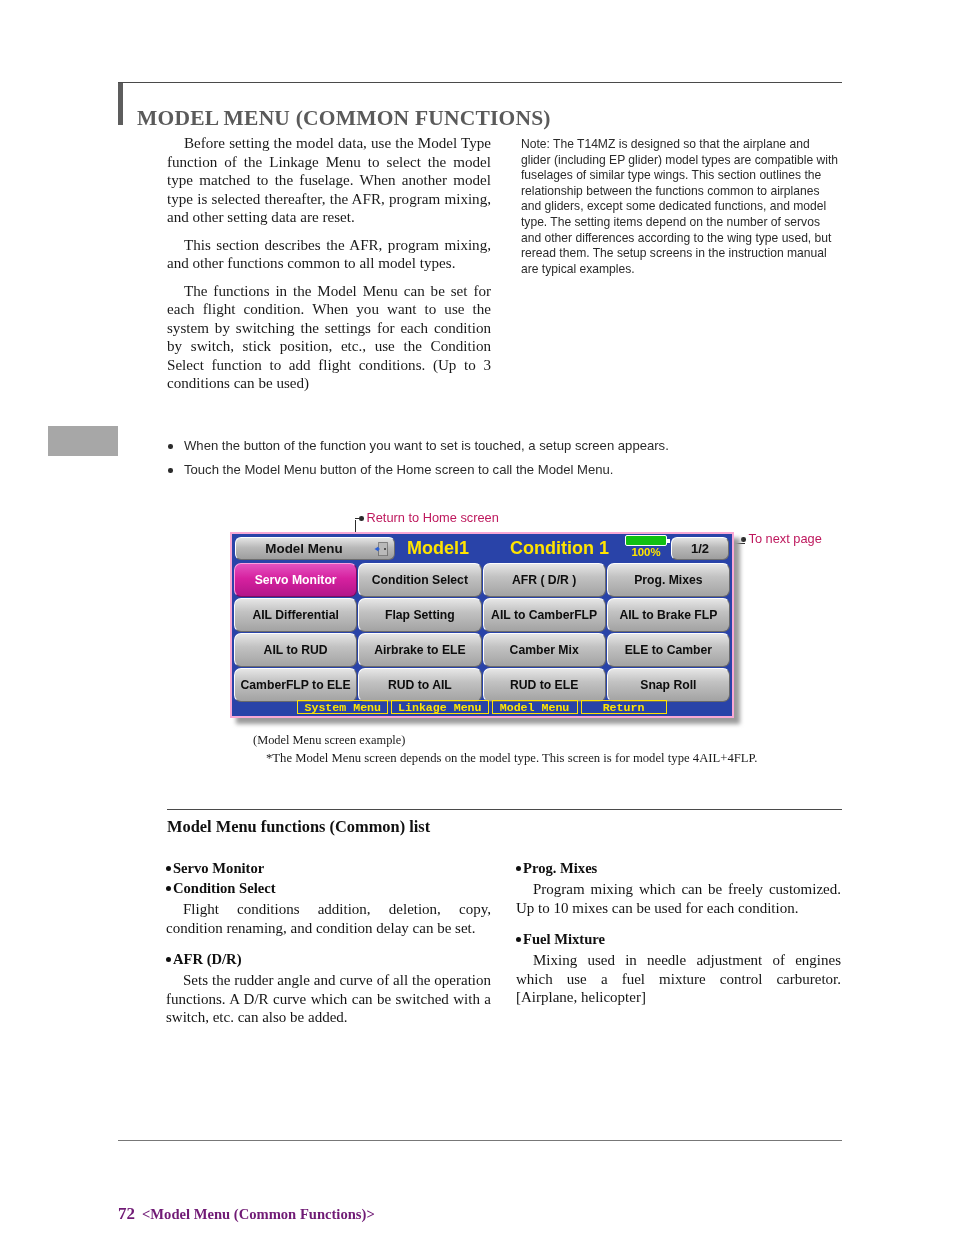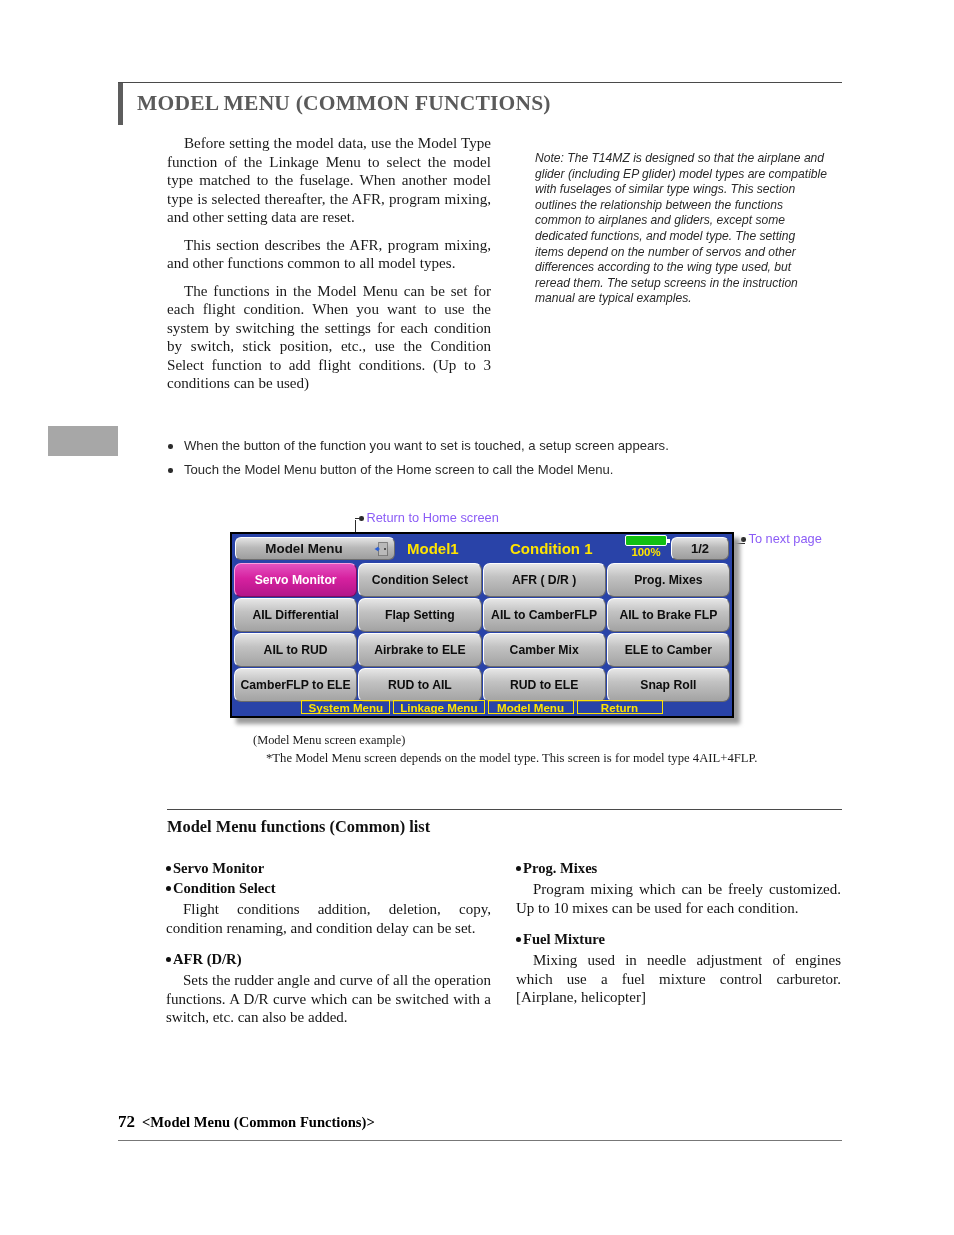--- a/index.html
+++ b/index.html
@@ -28,20 +28,21 @@
   }
   #page-title {
     font-family: "Liberation Serif", serif;
     font-weight: bold;
     font-size: 21.5px;
     letter-spacing: .2px;
     color: #5a5a5a;
     padding-left: 14px;
     line-height: 40px;
     white-space: nowrap;
+    margin-top: 15px;
   }
   .hrule {
     position: absolute;
     background: #4a4a4a;
     height: 1.3px;
   }
   #rule-top   { left: 118px; top: 82px;  width: 724px; }
   #rule-mid   { left: 167px; top: 809px; width: 675px; }
   #rule-foot  { left: 118px; top: 1140px; width: 724px; height: 1px; background:#777; }
 
@@ -64,21 +65,21 @@
   #intro-note {
     position: absolute;
     left: 521px;
     top: 137px;
     width: 320px;
     font-family: "Liberation Sans", sans-serif;
     font-size: 12.1px;
     line-height: 15.6px;
     color: #2a2a2a;
   }
-  #intro-note p { margin: 14px; font-style: italic; }
+  #intro-note p { margin: 0; }
 
   
   #margin-tab {
     position: absolute;
     left: 48px;
     top: 426px;
     width: 70px;
     height: 30px;
     background: #a7a7a7;
   }
@@ -119,21 +120,21 @@
     background: #9b9b9b;
     filter: blur(2px);
   }
   #lcd {
     position: absolute;
     left: 230px;
     top: 532px;
     width: 504px;
     height: 186px;
     background: #2943a8;
-    border: 2px solid #000000;
+    border: 2px solid #f9a8d4;
     box-sizing: border-box;
     overflow: hidden;
   }
   #lcd-inner {
     position: absolute;
     inset: 0;
     background: #2943a8;
   }
 
   
@@ -169,21 +170,21 @@
     position: absolute;
     right: 5px;
     top: 3px;
     width: 16px;
     height: 16px;
   }
   .lcd-yellow {
     color: #ffe400;
     font-family: "Liberation Sans", sans-serif;
     font-weight: bold;
-    font-size: 15px;
+    font-size: 18px;
     white-space: nowrap;
   }
   #hdr-model-name { margin-left: 12px; }
   #hdr-condition  { position: absolute; left: 278px; }
   #hdr-battery {
     position: absolute;
     left: 385px;
     top: 0px;
     width: 58px;
     text-align: center;
@@ -268,37 +269,37 @@
     left: 0;
     bottom: 2px;
     width: 100%;
     display: flex;
     justify-content: center;
     gap: 3px;
   }
   .nav-btn {
     border: 1.2px solid #ffe400;
     color: #ffe400;
-    font-family: Liberation Sans, sans-serif;
+    font-family: Liberation Mono, monospace;
     font-weight: bold;
     font-size: 11.6px;
     padding: 0 6px;
     line-height: 14px;
     height: 14px;
     min-width: 86px;
     text-align: center;
     box-sizing: border-box;
   }
 
   
   .callout {
     position: absolute;
     font-family: "Liberation Sans", sans-serif;
     font-size: 12.8px;
-    color: #8b5cf6;
+    color: #be185d;
     white-space: nowrap;
   }
   .callout .cdot {
     display: inline-block;
     width: 4.5px;
     height: 4.5px;
     border-radius: 50%;
     background: #2b2b2b;
     vertical-align: middle;
     margin-right: 3px;
@@ -372,23 +373,23 @@
     text-align: justify;
     text-indent: 17px;
     margin: 0 0 14px 0;
     color: #141414;
   }
 
   
   #footer {
     position: absolute;
     left: 118px;
-    top: 1112px;
-    font-family: "Liberation Serif", serif;
-    color: #000000;
+    top: 1204px;
+    font-family: "Liberation Serif", serif;
+    color: #701a75;
     white-space: nowrap;
   }
   #footer-pageno {
     font-weight: bold;
     font-size: 17px;
     margin-right: 7px;
   }
   #footer-text {
     font-weight: bold;
     font-size: 14.6px;

